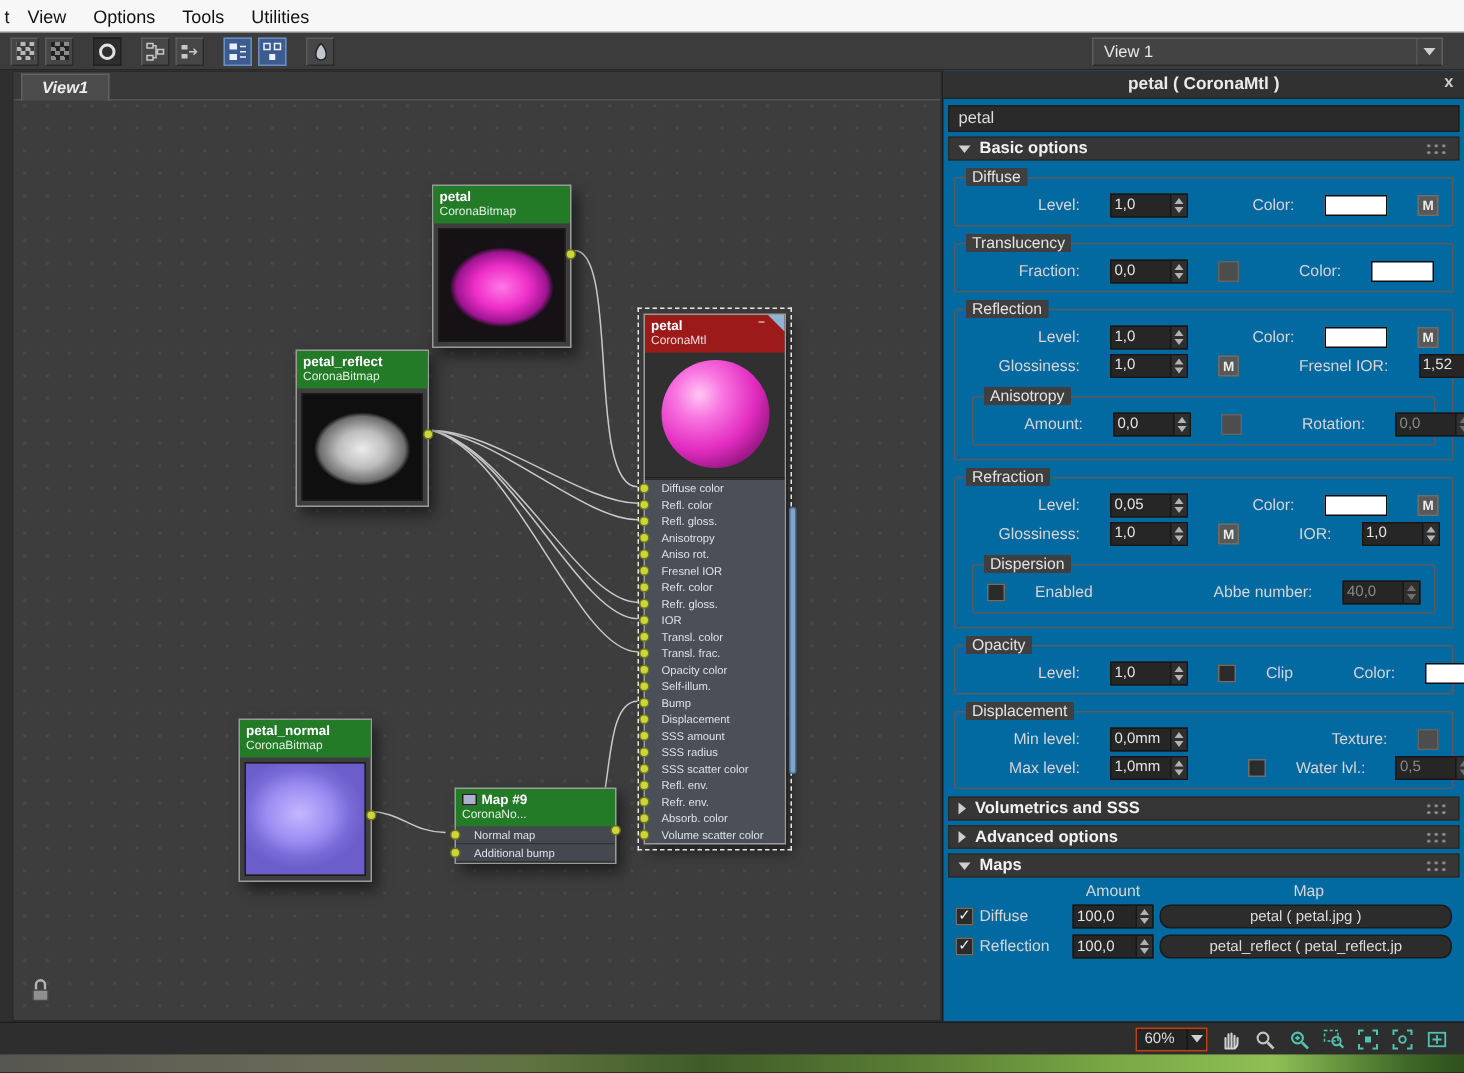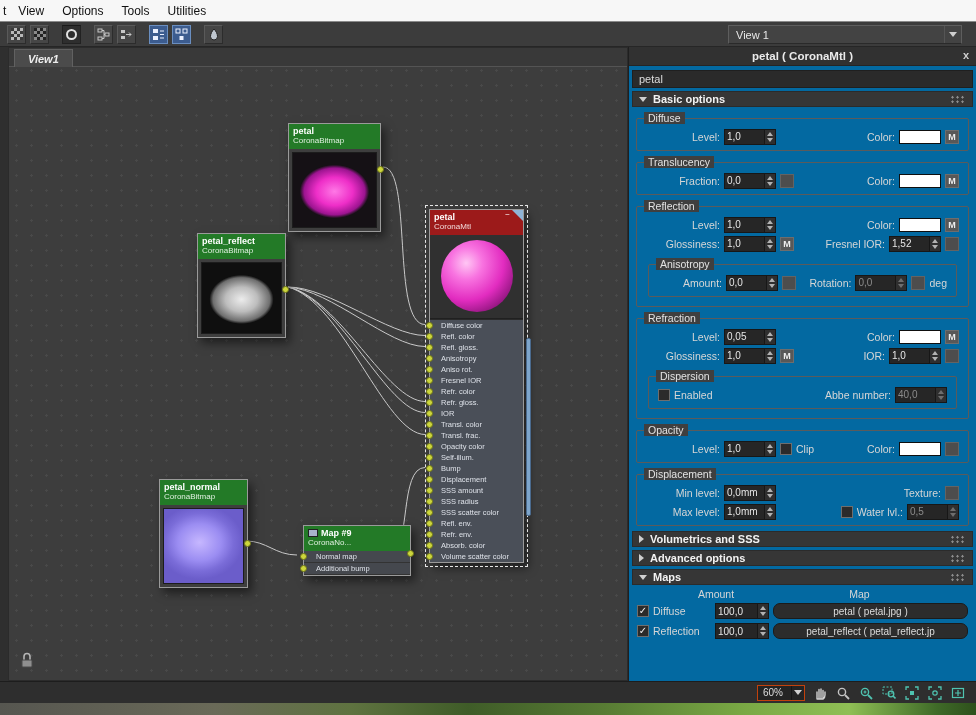--- a/index.html
+++ b/index.html
@@ -60,37 +60,37 @@
 #panel{position:absolute;left:628px;top:47px;width:348px;height:634px;background:#0369a1;border-left:1px solid #1f1f1f;overflow:hidden}
 #ptitle{height:19px;background:#313131;border-bottom:1px solid #252525;display:flex;align-items:center;justify-content:center;position:relative;font-weight:bold;font-size:11.5px;color:#eaeaea}
 #pclose{position:absolute;right:7px;top:2px;font-size:11px;font-weight:bold;color:#cfcfcf;cursor:default}
 #namefield{margin:4px 3px 3px;height:18px;background:#2a2a2a;border:1px solid #1f1f1f;color:#ddd;font-size:11px;display:flex;align-items:center;padding-left:6px}
 .rollout{margin:3px 3px 2px;height:16px;background:#363636;border:1px solid #2b2b2b;display:flex;align-items:center;padding:0 6px;gap:6px}
 .rtitle{font-weight:bold;font-size:11px;color:#f2f2f2;white-space:nowrap}
 .grip{margin-left:auto;width:16px;height:9px;background-image:radial-gradient(circle,#8d8d8d 1px,transparent 1.2px);background-size:5px 4.5px}
 .grp{position:relative;margin:11px 7px 5px;border:1px solid #5b5b5b;border-radius:2px;padding:8px 4px 4px}
 .grp.nolabel{padding-top:5px;margin-top:8px}
 .grp-label{position:absolute;top:-7px;left:7px;background:#3f3f3f;padding:0 4px;font-size:10.5px;color:#e3e3e3;white-space:nowrap}
-.row{display:flex;align-items:center;height:19px;gap:4px;padding:0 5px;font-size:10.5px;color:#d6d6d6;white-space:nowrap}
+.row{display:flex;align-items:center;height:19px;gap:20px;padding:0 5px;font-size:10.5px;color:#d6d6d6;white-space:nowrap}
 .lab{text-align:right;flex:0 0 auto}
 .w74{width:74px}.w64{width:64px}
 .sp{flex:1}
 .spin{width:52px;height:16px;background:#262626;border:1px solid #171717;display:flex;align-items:stretch;flex:0 0 auto}
 .spin .val{flex:1;display:flex;align-items:center;padding-left:2px;font-size:10px;color:#e6e6e6;overflow:hidden}
 .spin.dis .val{color:#8b8b8b}
 .arrs{width:11px;display:flex;flex-direction:column;align-items:center;justify-content:space-evenly;background:#2f2f2f;border-left:1px solid #171717}
 .au{width:0;height:0;border-left:3px solid transparent;border-right:3px solid transparent;border-bottom:4px solid #b2b2b2}
 .ad{width:0;height:0;border-left:3px solid transparent;border-right:3px solid transparent;border-top:4px solid #b2b2b2}
 .spin.dis .au{border-bottom-color:#6e6e6e}.spin.dis .ad{border-top-color:#6e6e6e}
 .swatch{width:42px;height:14px;background:#fff;border:1px solid #0e0e0e;flex:0 0 auto}
 .mbtn{width:14px;height:14px;background:#585858;border:1px solid #6d6d6d;color:#ececec;font-size:9px;font-weight:bold;display:flex;align-items:center;justify-content:center;flex:0 0 auto}
 .slotbox{width:14px;height:14px;background:#4d4d4d;border:1px solid #636363;flex:0 0 auto}
 .cb{width:12px;height:12px;background:#2b2b2b;border:1px solid #6e6e6e;display:flex;align-items:center;justify-content:center;flex:0 0 auto}
 .cb span{font-size:10px;color:#f0f0f0;line-height:10px}
-.mapshdr{display:flex;align-items:center;height:14px;font-size:10.5px;color:#d6d6d6;padding-left:60px}
+.mapshdr{display:flex;align-items:center;height:14px;font-size:10.5px;color:#d6d6d6;padding-left:86px}
 .mapshdr .amt{width:54px;text-align:center}
 .mapshdr .mp{flex:1;text-align:center}
 .maprow{display:flex;align-items:center;height:20px;gap:4px;padding:0 8px;font-size:10.5px;color:#d6d6d6}
 .maprow .mlab{width:58px;text-align:left}
 .mapbtn{flex:1;height:16px;background:#2c2c2c;border:1px solid #1b1b1b;border-radius:7px;color:#dcdcdc;font-size:10px;display:flex;align-items:center;justify-content:center;overflow:hidden;white-space:nowrap}
 
 #statusbar{position:absolute;left:0;top:681px;width:976px;height:22px;background:#2e2e2e;border-top:1px solid #1d1d1d;display:flex;align-items:center;justify-content:flex-end;gap:7px;padding-right:10px}
 #zoomcombo{width:48px;height:16px;background:#242424;border:1px solid #c2410c;display:flex;align-items:center;font-size:10px;color:#ddd;padding-left:5px}
 #zoomcombo .arrowbox{margin-left:auto;width:13px;height:100%;display:flex;align-items:center;justify-content:center;border-left:1px solid #161616}
 .sicon{width:16px;height:16px;display:flex;align-items:center;justify-content:center;flex:0 0 auto}

